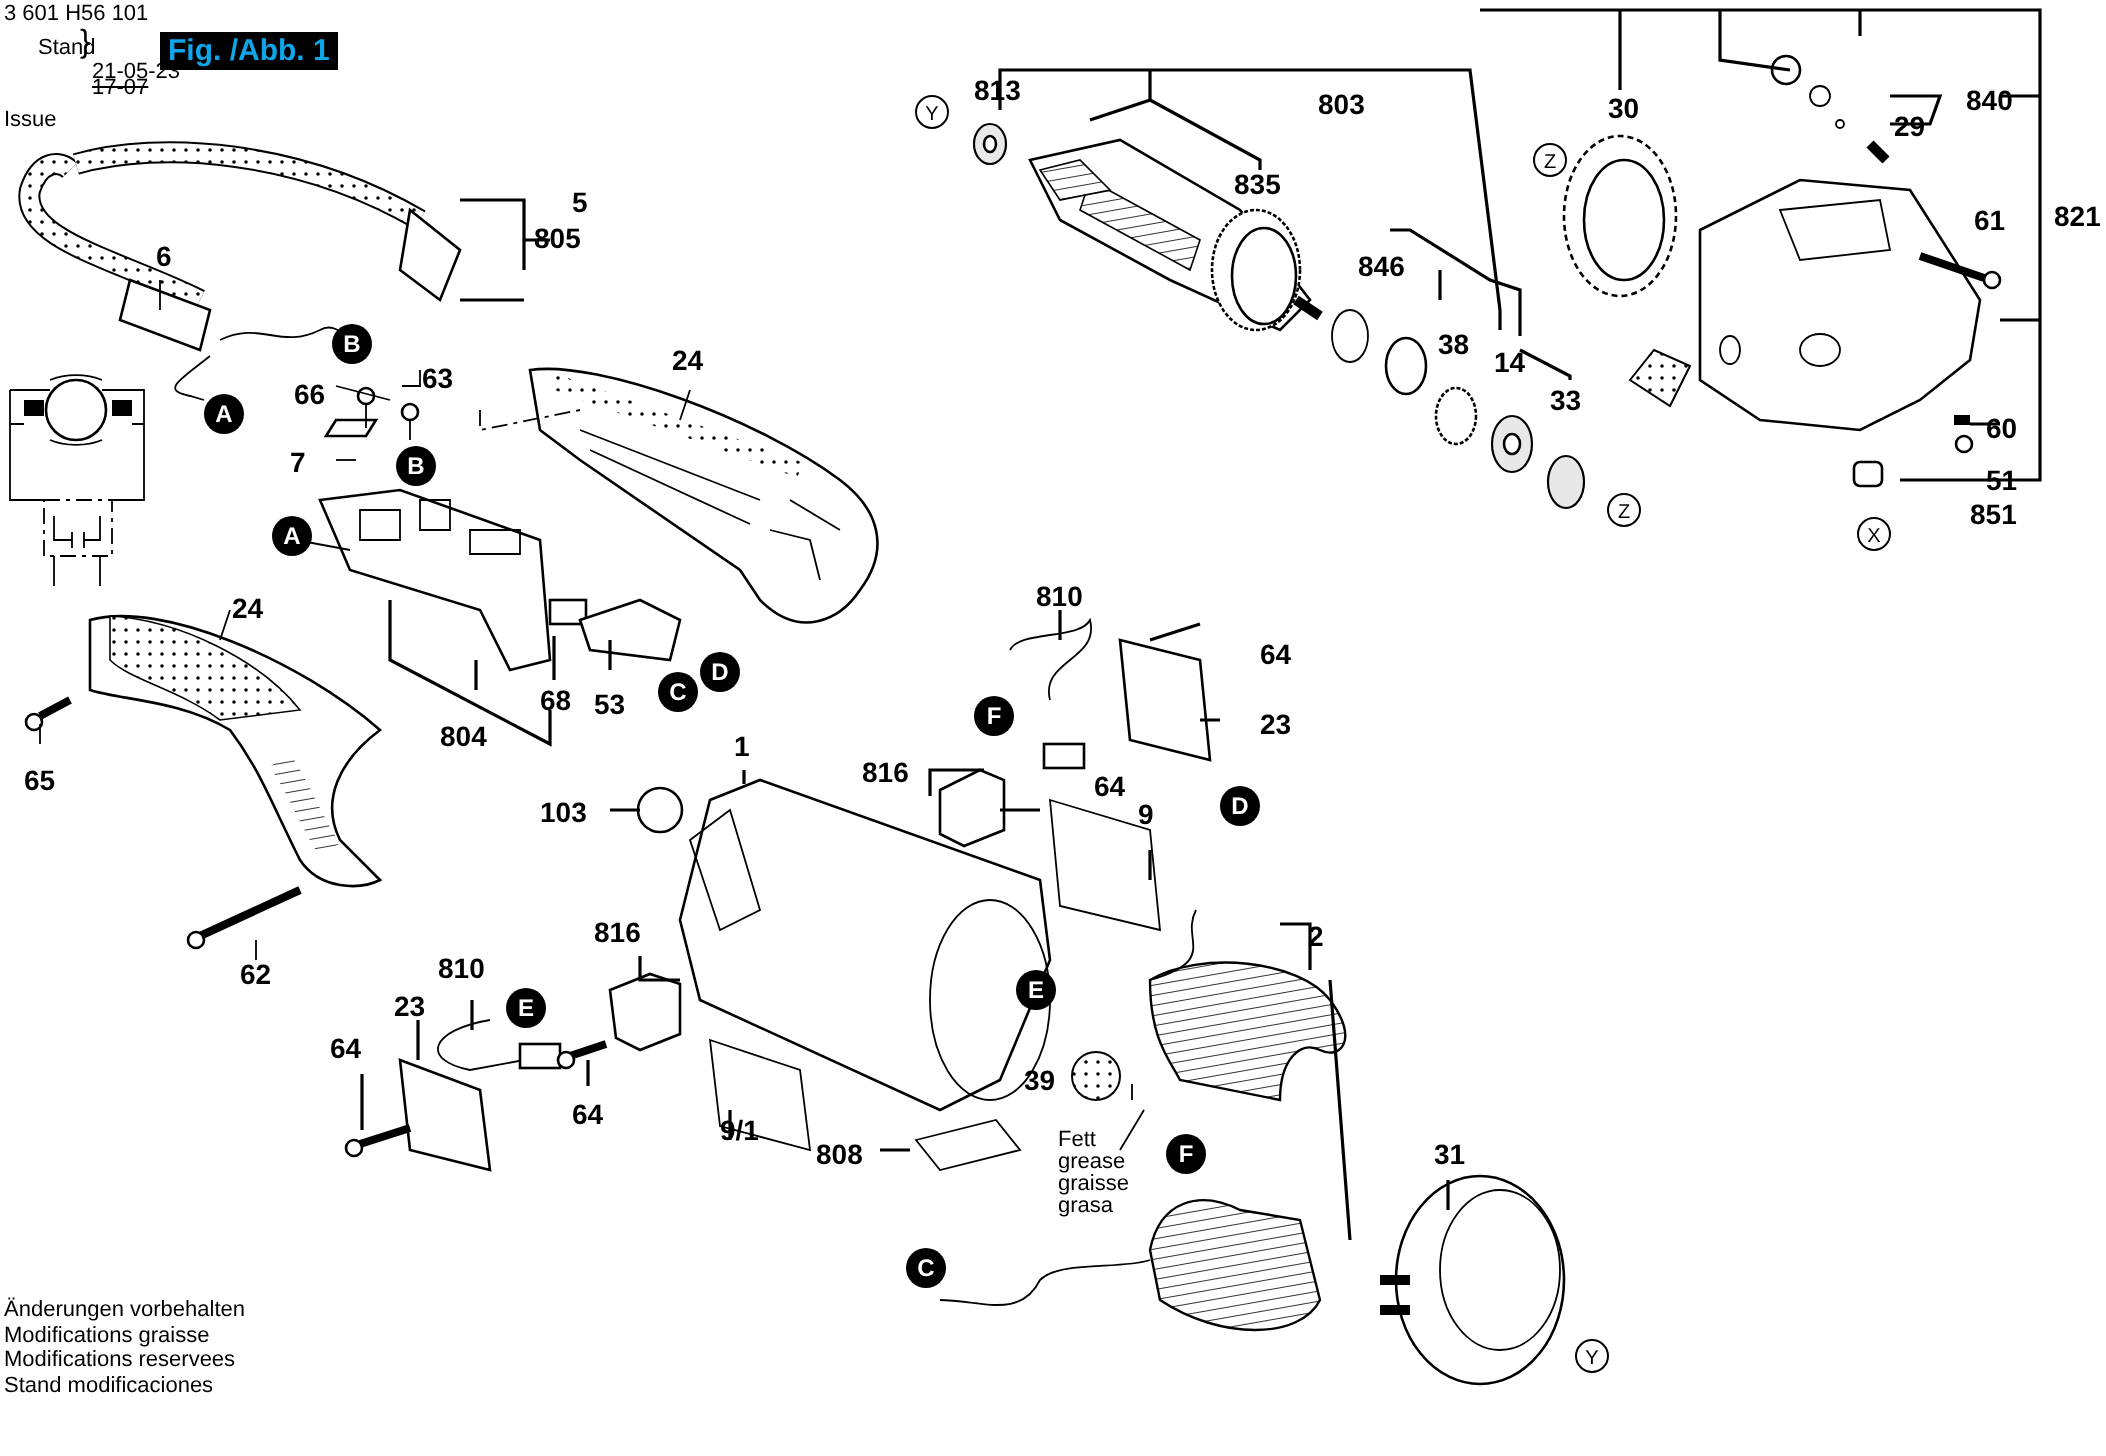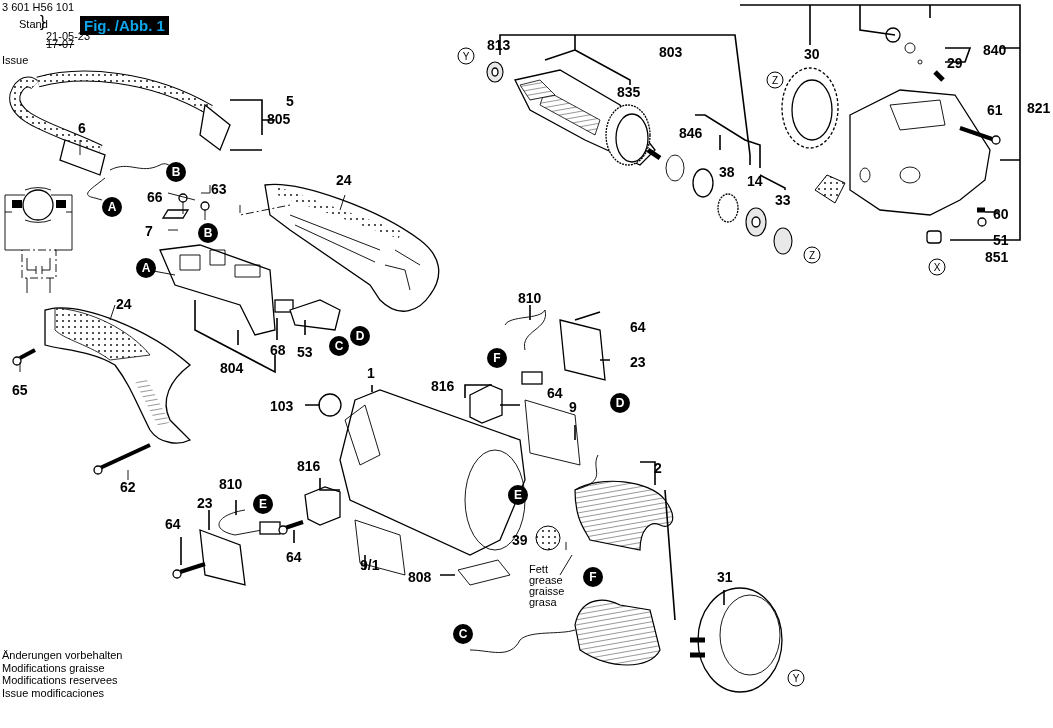--- a/index.html
+++ b/index.html
@@ -30,21 +30,21 @@
 <div class="hdr" style="left:2px;top:30px;margin-top:24px;">Issue</div>
 <div class="hdr" style="left:40px;top:16px;font-size:16px;">}</div>
 <div class="hdr" style="left:46px;top:18px;text-decoration:line-through;margin-top:20px;">17-07</div>
 <div class="hdr" style="left:46px;top:30px;">21-05-23</div>
 <div class="figbox">Fig. /Abb. 1</div>
 
 <div class="footer">
   <div>Änderungen vorbehalten</div>
   <div>Modifications graisse</div>
   <div>Modifications reservees</div>
-  <div>Issue modificaciones</div>
+  <div>Stand modificaciones</div>
 </div>
 
 <svg id="diagram" width="1053" height="728" viewBox="0 0 1053 728">
   <defs>
     <pattern id="dots" width="6" height="6" patternUnits="userSpaceOnUse">
       <rect width="6" height="6" fill="#fff"></rect>
         <circle cx="3" cy="3" r="0.9" fill="#000"></circle>
     </pattern>
     <pattern id="ribs" width="5" height="5" patternUnits="userSpaceOnUse" patternTransform="rotate(80)">
       <rect width="5" height="5" fill="#fff"></rect>

